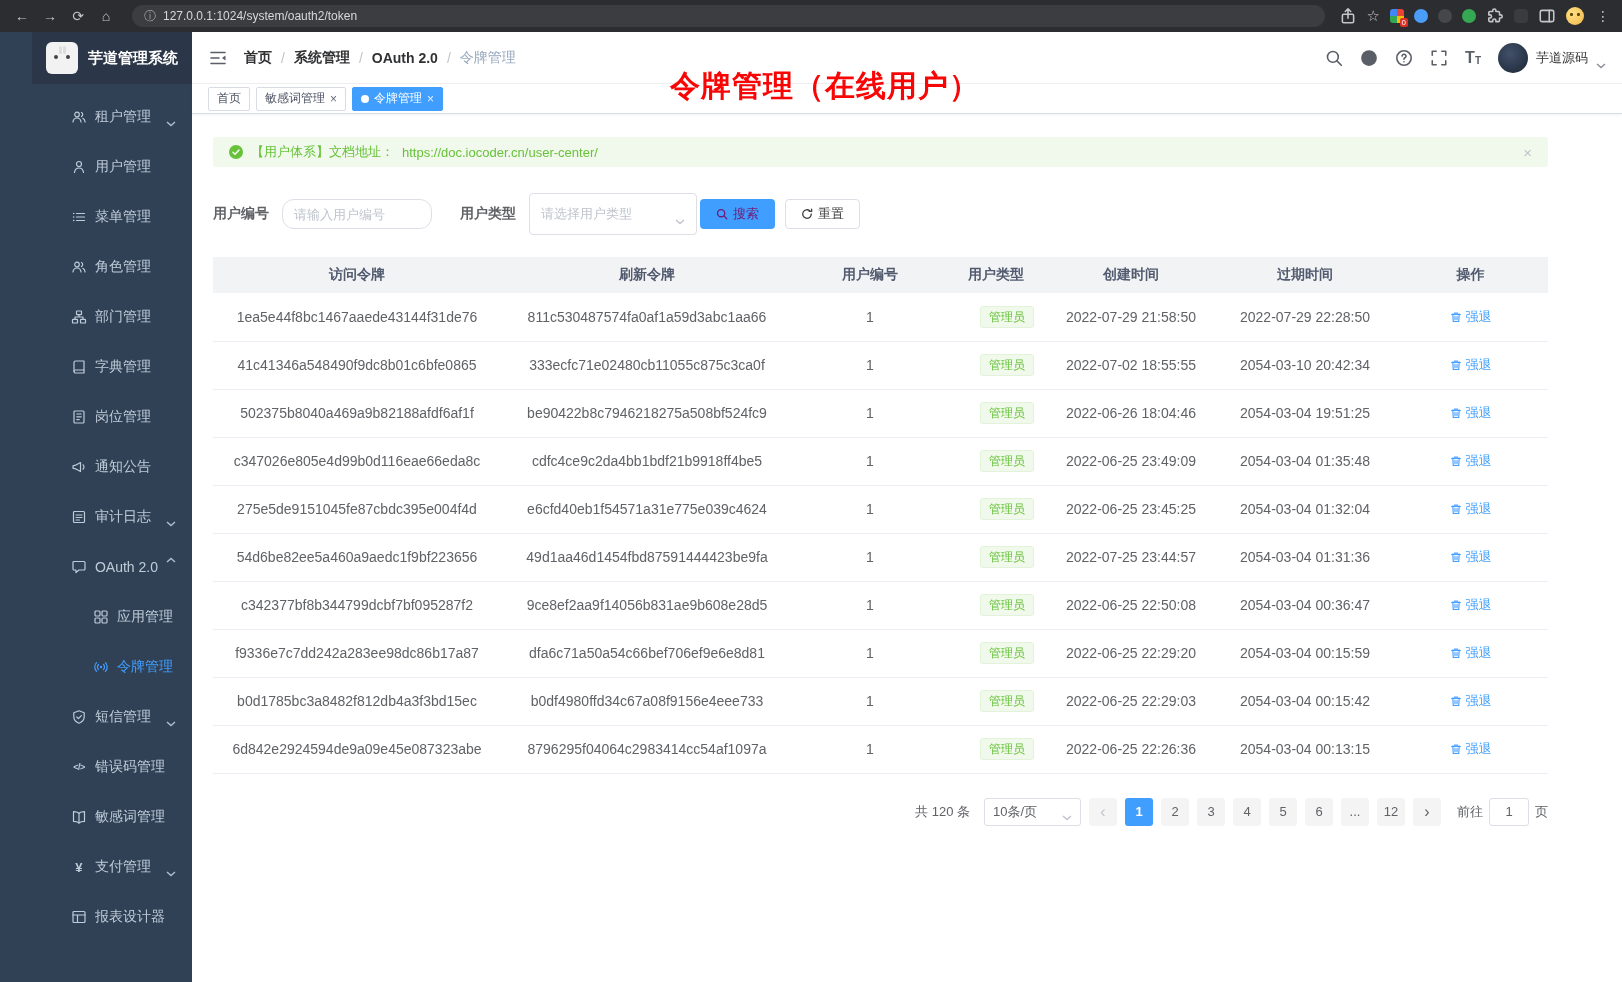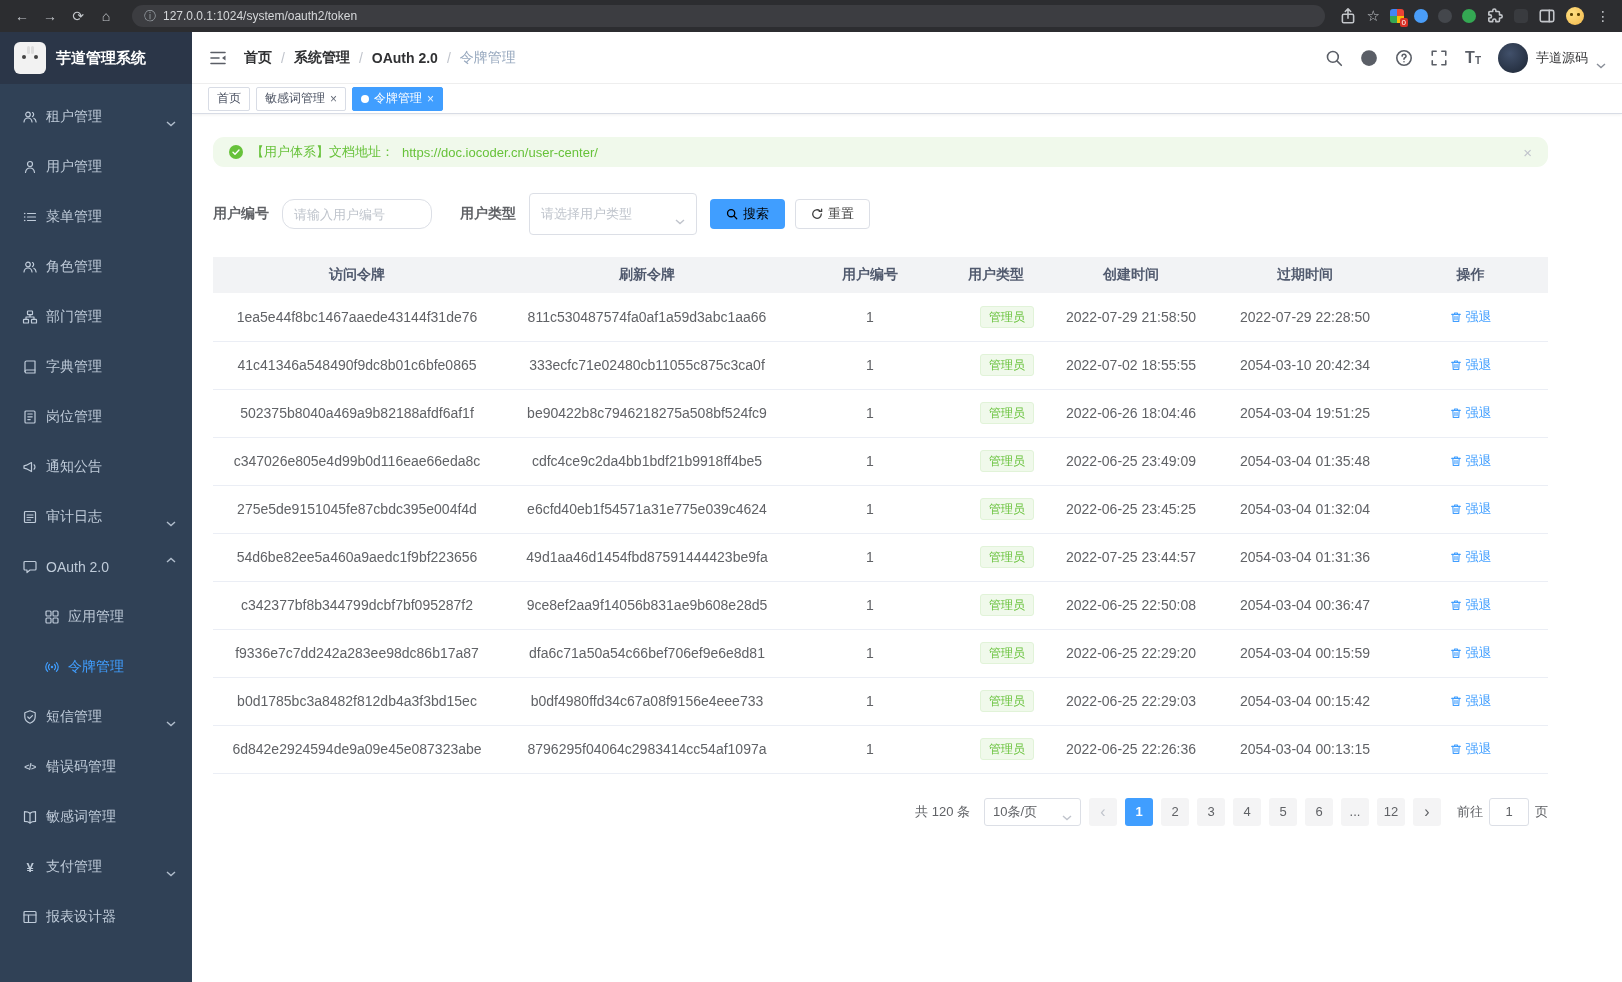--- a/index.html
+++ b/index.html
@@ -22,21 +22,21 @@
     font-size:8px; line-height:9px; padding:0 2px; border-radius:2px; }
   .dot { width:14px; height:14px; border-radius:50%; display:inline-block; }
   .dot.blue { background:#4a9df8; } .dot.dark { background:#44474c; } .dot.green { background:#34a853; }
   .dot.dark2 { background:#393b3f; border-radius:4px; }
   .avatar-chrome { width:18px; height:18px; border-radius:50%; background:radial-gradient(circle at 35% 35%, #ffe082, #f2b84b); position:relative; display:inline-block; }
   .avatar-chrome::before { content:""; position:absolute; left:4px; top:6px; width:2.5px; height:2.5px; background:#5b4200; border-radius:50%; box-shadow:7px 0 0 #5b4200; }
   .menu-dots { color:#c3c6ca; font-size:14px; padding:0 2px; }
 
   
   .app { display:flex; height:950px; }
-  .sidebar { width:192px; background:#304156; flex-shrink:0; display:flex; flex-direction:column; }
+  .sidebar { width:192px; background:#304156; flex-shrink:0; display:flex; flex-direction:column;align-items:flex-end; }
   .logo-row { height:52px; background:#2b3648; display:flex; align-items:center; gap:10px; padding:0 14px; }
   .logo-img { width:32px; height:32px; border-radius:6px; background:#f2f2f2; position:relative; flex-shrink:0; }
   .logo-img::before { content:""; position:absolute; left:8px; top:13px; width:4px; height:4px;
     border-radius:50%; background:#444; box-shadow:12px 0 0 #444; }
   .logo-img::after { content:""; position:absolute; left:13px; top:4px; width:2.5px; height:8px;
     border-radius:2px; background:#ddd; box-shadow:4px 0 0 #ddd; }
   .logo-title { color:#fff; font-size:15px; font-weight:700; white-space:nowrap; }
   .nav { flex:1; overflow:hidden; padding-top:8px; }
   .nav-item { height:50px; display:flex; align-items:center; gap:8px; padding:0 16px 0 22px;
     color:#bfcbd9; font-size:14px; cursor:pointer; }
@@ -81,21 +81,21 @@
   .tab.active { background:#409eff; border-color:#409eff; color:#fff; }
   .tab.active .dot-w { display:inline-block; }
   .tab-close { font-size:12px; line-height:1; opacity:0.85; cursor:pointer; }
 
   .annotation { position:absolute; left:478px; top:34px; color:#f80505; font-size:30px;
     font-weight:700; z-index:30; white-space:nowrap; letter-spacing:1px; }
 
   .content { flex:1; padding:23px 74px 0 21px; overflow:hidden; }
 
   
-  .alert { height:30px; background:#f0f9eb; border-radius:11px; display:flex; align-items:center;
+  .alert { height:30px; background:#f0f9eb; border-radius:3px; display:flex; align-items:center;
     gap:8px; padding:0 16px; font-size:13px; color:#67c23a; }
   .alert a { color:#67c23a; text-decoration:none; }
   .alert .spacer { flex:1; }
   .alert-close { color:#c0c4cc; font-size:15px; cursor:pointer; }
   .check-ic { width:14px; height:14px; flex-shrink:0; }
 
   
   .filters { margin-top:26px; display:flex; align-items:center; }
   .f-label { font-size:14px; font-weight:700; color:#606266; }
   .f-input { width:150px; height:30px; border:1px solid #dcdfe6; border-radius:12px; padding:12px 11px;
@@ -105,21 +105,21 @@
   .gap28 { width:28px; }
   .f-select { width:168px; height:42px; border:1px solid #dcdfe6; border-radius:4px; margin-left:13px;
     display:flex; align-items:center; justify-content:space-between; padding:0 11px; cursor:pointer; }
   .f-select .ph { font-size:13px; color:#bfc4cc; }
   .sel-caret { width:10px; height:6px; color:#c0c4cc; }
   .sel-caret svg { width:10px; height:6px; stroke:currentColor; stroke-width:1.4; fill:none; }
   .btn { height:30px; border-radius:4px; font-size:13px; display:inline-flex; align-items:center;
     gap:5px; padding:0 15px; cursor:pointer; border:1px solid transparent;
     font-family:"Liberation Sans","DejaVu Sans",sans-serif; }
   .btn svg { width:12px; height:12px; stroke:currentColor; fill:none; stroke-width:1.5; stroke-linecap:round; }
-  .btn-primary { background:#409eff; color:#000000; margin-left:13px; }
+  .btn-primary { background:#409eff; color:#701a75; margin-left:3px; }
   .btn-plain { background:#fff; border-color:#dcdfe6; color:#404040; margin-left:10px; }
 
   
   .tok-table { width:100%; border-collapse:collapse; table-layout:fixed; margin-top:22px; }
   .tok-table th { background:#f2f3f5; height:36px; font-size:14px; font-weight:700; color:#515a6e; text-align:center; }
   .tok-table td { height:48px; border-bottom:1px solid #ebeef5; font-size:14px; color:#606266;
     text-align:center; white-space:nowrap; overflow:hidden; }
   .tag-success { display:inline-block; background:#f0f9eb; border:1px solid #e1f3d8; color:#67c23a;
     font-size:12px; height:22px; line-height:20px; padding:0 8px; border-radius:3px;margin-left:22px; }
   .force-link { color:#409eff; font-size:13px; display:inline-flex; align-items:center; gap:4px;
@@ -375,20 +375,21 @@
               <path d="M2 6h12M6.5 6v7.5"></path>
             </svg>
           </span>
         <span class="nav-label">报表设计器</span>
       </div>
 
     </nav>
   </aside>
 
   <div class="main">
+    <div class="annotation">令牌管理（在线用户）</div>
 
     <header class="topbar">
       <span class="hamburger">
         <svg viewBox="0 0 20 20">
             <path d="M3 4.5h14M3 10h8M3 15.5h14"></path>
             <path d="M17.5 7.5L14 10l3.5 2.5z" fill="currentColor" stroke="none"></path>
           </svg>
       </span>
       <nav class="breadcrumb">
         <span class="bc-item link">首页</span>

